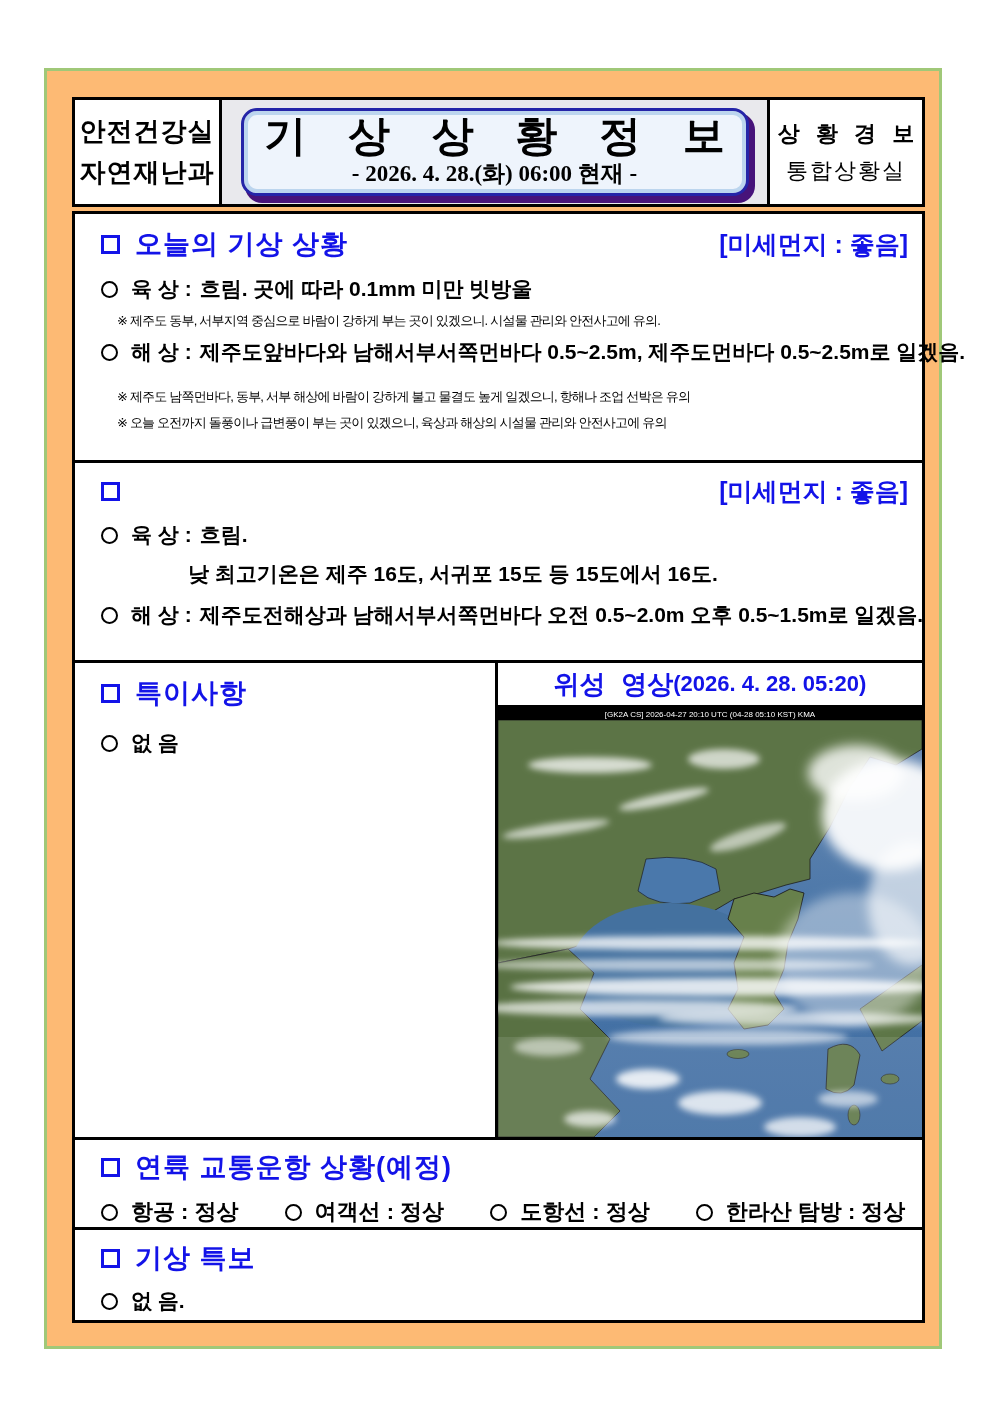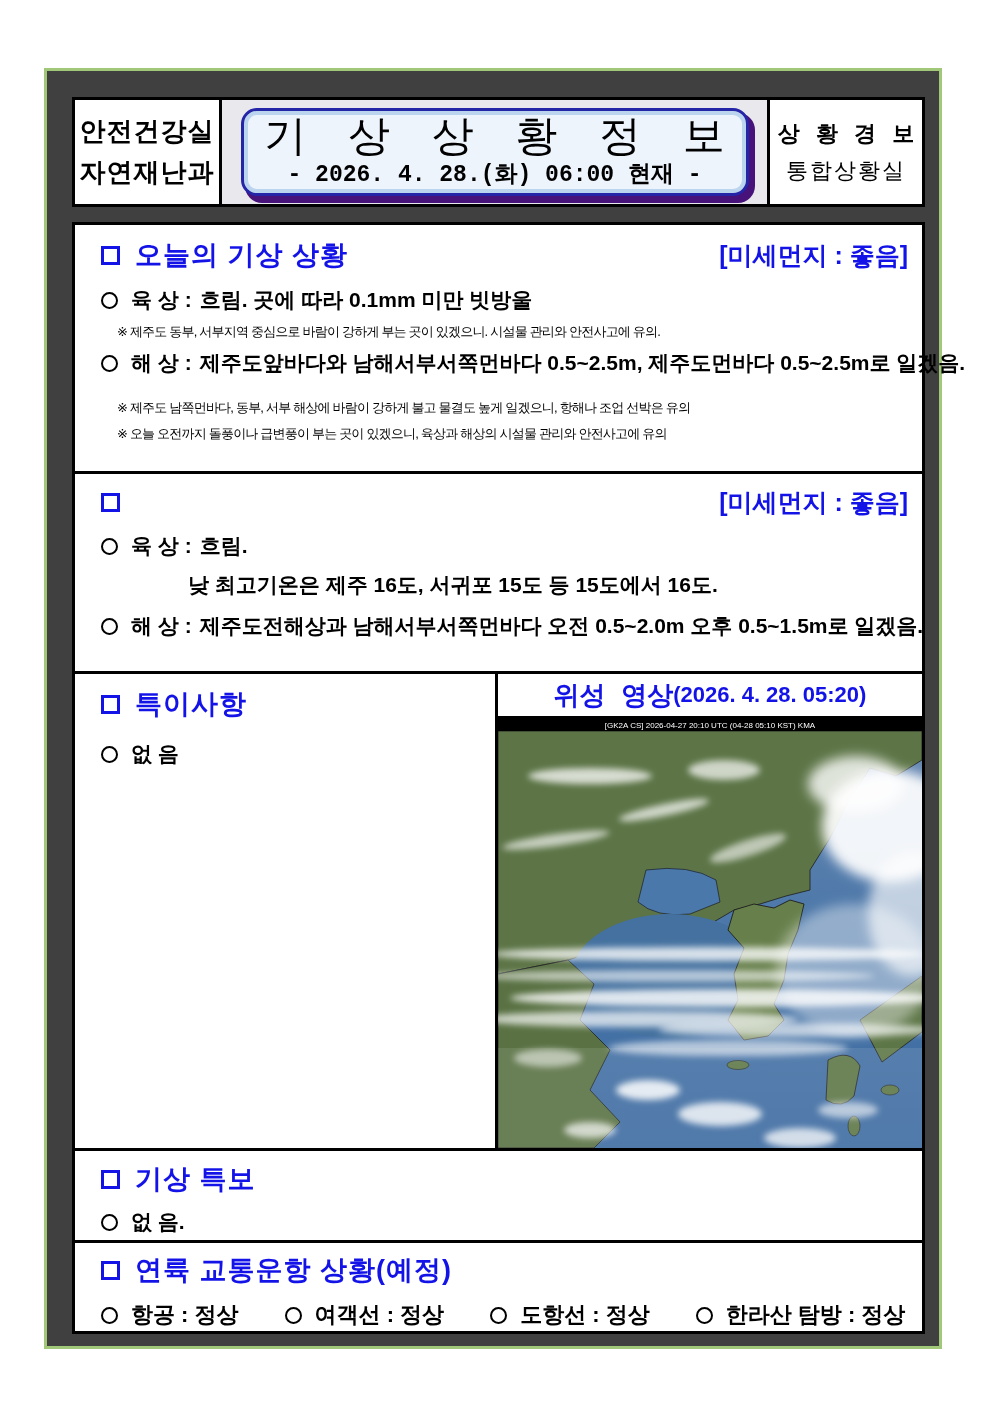--- a/index.html
+++ b/index.html
@@ -1,42 +1,42 @@
 <!DOCTYPE html>
 <html><head>
 <meta charset="utf-8">
 <style>
   * { margin:0; padding:0; box-sizing:border-box; }
   html,body { width:992px; height:1403px; background:#ffffff;
     font-family:"Liberation Sans","DejaVu Sans",sans-serif; }
   .page { position:relative; width:992px; height:1403px; background:#fff; overflow:hidden; }
   .frame { position:absolute; left:44px; top:68px; width:898px; height:1281px;
-    border:3px solid #a0c878; background:#404040; }
+    border:3px solid #a0c878; background:#fdba74; }
 
   
   .header { position:absolute; left:25px; top:26px; width:853px; height:110px;
     display:flex; border:3px solid #000; background:#fff; }
   .h-left { flex:0 0 147px; border-right:3px solid #000; display:flex; flex-direction:column;
     justify-content:center; align-items:center; gap:6px; }
   .h-left .dept { font-size:26px; font-weight:bold; color:#000; letter-spacing:1px; }
   .h-center { flex:1 1 auto; background:#e9e9ed; display:flex; align-items:center; justify-content:center; }
   .title-box { width:508px; height:88px; background:#eef4fc; border:3px solid #2525a8;
     border-radius:16px; box-shadow:5px 6px 0 1px #47137a, inset 0 0 0 4px #bcd5ee;
     display:flex; flex-direction:column; align-items:center; justify-content:center; }
-  .main-title { font-size:42px; font-weight:normal; color:#000; letter-spacing:15px;
+  .main-title { font-size:42px; font-weight:bold; color:#000; letter-spacing:15px;
     line-height:1; white-space:nowrap; text-indent:15px; }
-  .sub-title { font-family:Liberation Mono, monospace; font-size:23px;
+  .sub-title { font-family:Liberation Serif, serif; font-size:23px;
     font-weight:bold; color:#000; margin-top:1px; white-space:nowrap; }
   .h-right { flex:0 0 155px; border-left:3px solid #000; display:flex; flex-direction:column;
     justify-content:center; align-items:center; gap:7px; }
   .h-right .r1 { font-size:22px; font-weight:bold; letter-spacing:5px; text-indent:5px; }
   .h-right .r2 { font-size:22px; font-weight:normal; letter-spacing:2px; }
 
   
-  .main { position:absolute; left:25px; top:151px; width:853px; height:1112px;
+  .main { position:absolute; left:25px; top:140px; width:853px; height:1112px;
     border:3px solid #000; background:#fff; display:flex; flex-direction:column; }
   .sec { border-bottom:3px solid #000; }
   .sec:last-child { border-bottom:none; }
 
   .sec-title-row { display:flex; align-items:center; padding:12px 14px 0 26px; }
   .sq-icon { width:19px; height:19px; border:3px solid #1313e8; margin-right:15px; flex:0 0 auto; }
   .sec-title { font-size:27px; font-weight:bold; color:#1313e8; letter-spacing:1px; white-space:nowrap; }
   .dust { margin-left:auto; font-size:25px; font-weight:bold; color:#1313e8; white-space:nowrap; }
 
   .row { display:flex; align-items:center; padding-left:26px; }
@@ -219,51 +219,51 @@
               </g>
               <rect x="0" y="330" width="424" height="100" fill="#ffffff" opacity="0.1"></rect>
 
               <rect x="0" y="0" width="424" height="13" fill="#000000"></rect>
               <text x="212" y="9.5" text-anchor="middle" font-size="8" fill="#ffffff" font-family="Liberation Sans, sans-serif">[GK2A CS] 2026-04-27 20:10 UTC (04-28 05:10 KST) KMA</text>
             </svg>
           </div>
         </div>
       </div>
 
+      <div class="sec s5">
+        <div class="sec-title-row" style="padding-top:9px;">
+          <span class="sq-icon"></span>
+          <span class="sec-title">연륙 교통운항 상황(예정)</span>
+        </div>
+        <div class="transport-row">
+          <div class="t-item">
+            <span class="crc-icon"></span>
+            <span class="btxt">항공 : 정상</span>
+          </div>
+          <div class="t-item">
+            <span class="crc-icon"></span>
+            <span class="btxt">여객선 : 정상</span>
+          </div>
+          <div class="t-item">
+            <span class="crc-icon"></span>
+            <span class="btxt">도항선 : 정상</span>
+          </div>
+          <div class="t-item">
+            <span class="crc-icon"></span>
+            <span class="btxt">한라산 탐방 : 정상</span>
+          </div>
+        </div>
+      </div>
+
       <div class="sec s4">
         <div class="sec-title-row" style="padding-top:10px;">
           <span class="sq-icon"></span>
           <span class="sec-title">기상 특보</span>
         </div>
         <div class="row" style="margin-top:11px;">
           <span class="crc-icon"></span>
           <span class="btxt">없   음.</span>
-        </div>
-      </div>
-
-      <div class="sec s5">
-        <div class="sec-title-row" style="padding-top:9px;">
-          <span class="sq-icon"></span>
-          <span class="sec-title">연륙 교통운항 상황(예정)</span>
-        </div>
-        <div class="transport-row">
-          <div class="t-item">
-            <span class="crc-icon"></span>
-            <span class="btxt">항공 : 정상</span>
-          </div>
-          <div class="t-item">
-            <span class="crc-icon"></span>
-            <span class="btxt">여객선 : 정상</span>
-          </div>
-          <div class="t-item">
-            <span class="crc-icon"></span>
-            <span class="btxt">도항선 : 정상</span>
-          </div>
-          <div class="t-item">
-            <span class="crc-icon"></span>
-            <span class="btxt">한라산 탐방 : 정상</span>
-          </div>
         </div>
       </div>
 
     </div>
   </div>
 </div>
 
 </body></html>

